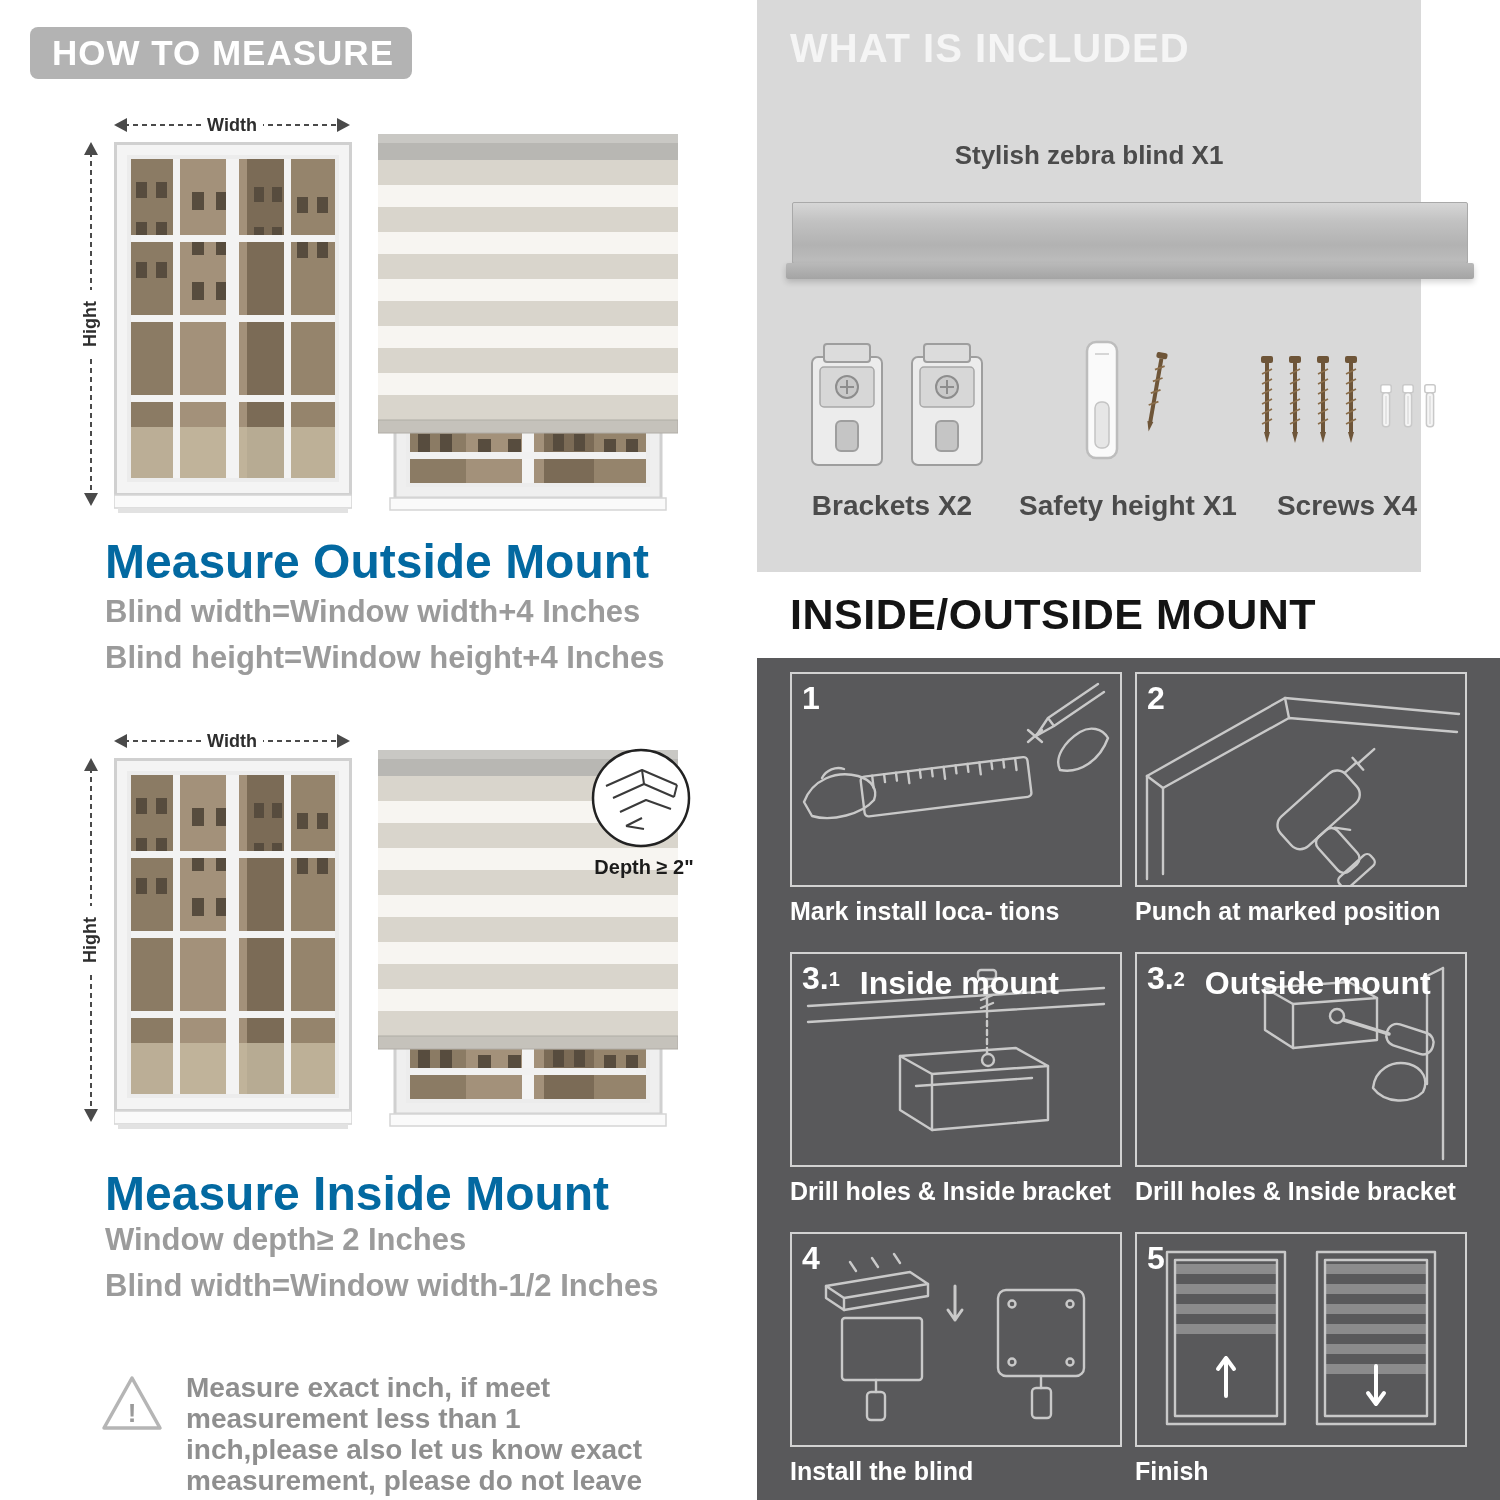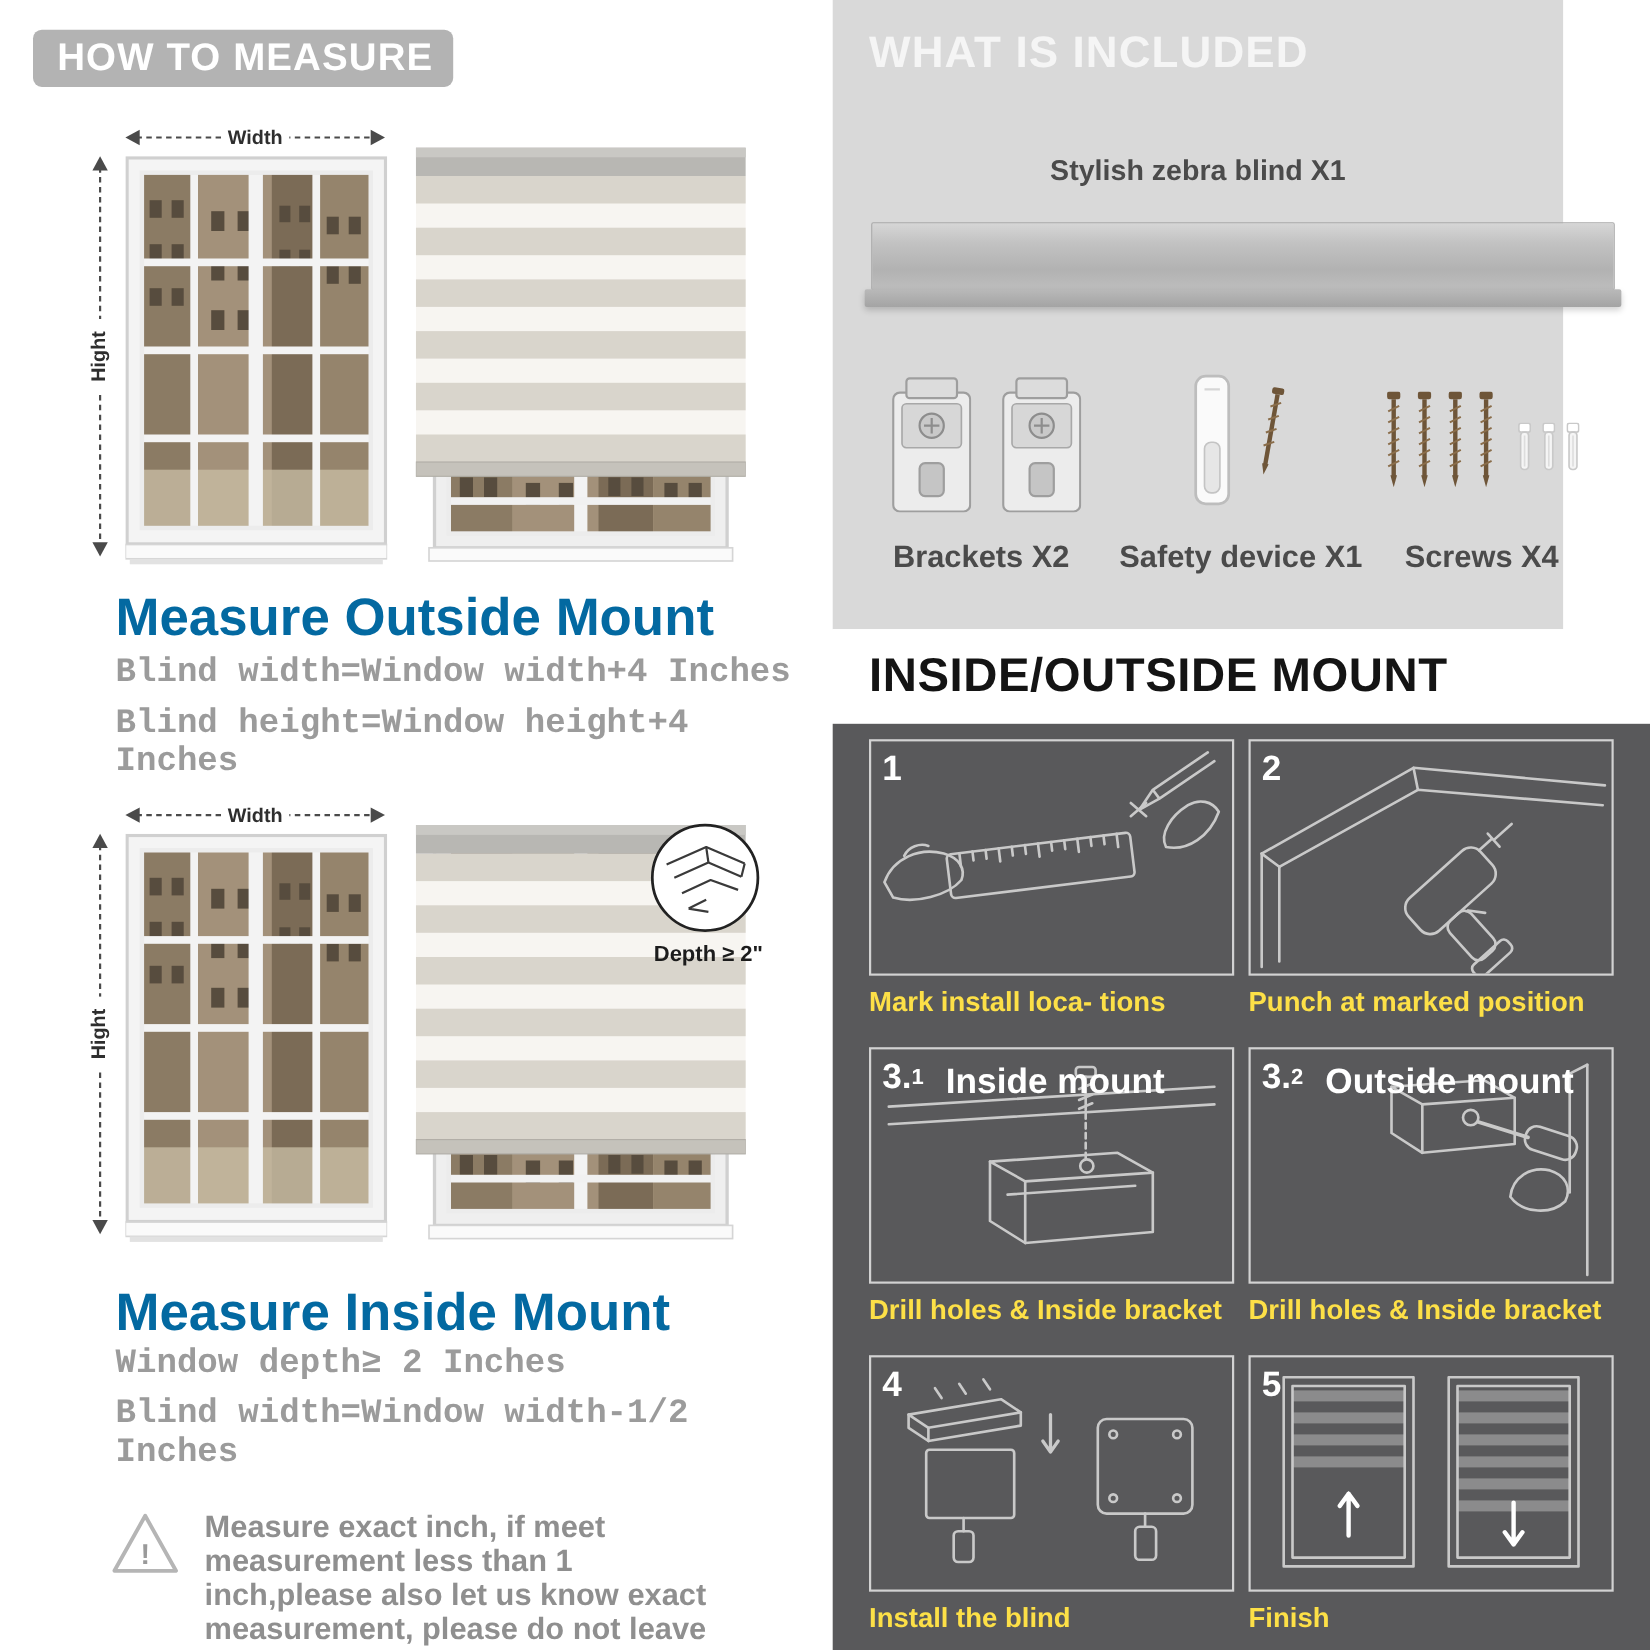--- a/index.html
+++ b/index.html
@@ -8,21 +8,21 @@
   .abs { position:absolute; }
 
   
   .badge {
     position:absolute; left:30px; top:27px; width:382px; height:52px;
     background:#b3b3b3; border-radius:8px; color:#ffffff;
     font-size:35px; font-weight:700; line-height:52px; padding-left:22px; letter-spacing:1px;
   }
   .measure-group { position:absolute; width:620px; height:412px; }
   .m-title { position:absolute; left:105px; font-size:48px; font-weight:700; color:#0369a1; }
-  .m-line  { position:absolute; left:105px; font-size:31px; font-weight:700; color:#9b9b9b;font-family:Liberation Mono, monospace; }
+  .m-line  { position:absolute; left:105px; font-size:31px; font-weight:700; color:#9b9b9b; }
   .note-wrap { position:absolute; left:100px; top:1372px; width:580px; display:flex; gap:22px; align-items:flex-start; }
   .note-text { width:478px; font-size:28px; font-weight:700; color:#8f8f8f; line-height:31px; }
 
   
   .included { position:absolute; left:757px; top:0; width:664px; height:572px; background:#d9d9d9; }
   .included-header { position:absolute; left:33px; top:26px; font-size:40px; font-weight:700; color:#f5f5f5; letter-spacing:1px; }
   .blind-label { position:absolute; left:50%; transform:translateX(-50%); top:140px; font-size:26px; font-weight:700; color:#4b4b4b; }
   .headrail {
     position:absolute; left:35px; top:202px; width:676px; height:62px;
     background:linear-gradient(180deg,#d6d6d6 0%,#c2c2c2 30%,#b2b2b2 70%,#bdbdbd 100%);
@@ -38,21 +38,21 @@
   
   .mount-band { position:absolute; left:757px; top:572px; width:743px; height:86px; background:#ffffff; }
   .mount-header { position:absolute; left:33px; top:18px; font-size:43px; font-weight:700; color:#141414; letter-spacing:0.5px; }
   .mount { position:absolute; left:757px; top:658px; width:743px; height:842px; background:#59595b; }
   .step { position:absolute; width:332px; height:215px; border:2px solid #d2d2d2; }
   .step-art { position:absolute; left:0; top:0; width:100%; height:100%; }
   .step-head { position:absolute; left:10px; top:6px; display:flex; align-items:flex-start; color:#ffffff; }
   .step-num { font-size:32px; font-weight:700; }
   .step-sub { font-size:20px; font-weight:700; position:relative; top:8px; }
   .step-tag { font-size:32px; font-weight:700; margin-left:20px; position:relative; top:5px; white-space:nowrap; }
-  .step-caption { position:absolute; width:345px; font-size:25px; font-weight:700; color:#fde047; white-space:nowrap; }
+  .step-caption { position:absolute; width:345px; font-size:25px; font-weight:700; color:#ffffff; white-space:nowrap; }
 </style>
 </head>
 <body>
 
 <svg width="0" height="0" style="position:absolute" aria-hidden="true">
   <defs>
     <symbol id="sym-window" viewBox="0 0 238 372">
       <rect x="1.5" y="1.5" width="235" height="351" fill="#f4f4f4" stroke="#d0d0d0" stroke-width="3"></rect>
       <rect x="15" y="15" width="208" height="323" fill="#b7a88f"></rect>
       <rect x="15" y="15" width="50" height="323" fill="#8b7b64"></rect>
@@ -272,21 +272,21 @@
       <use href="#sym-screw" x="8" y="14" width="14" height="88"></use>
       <use href="#sym-screw" x="36" y="14" width="14" height="88"></use>
       <use href="#sym-screw" x="64" y="14" width="14" height="88"></use>
       <use href="#sym-screw" x="92" y="14" width="14" height="88"></use>
       <use href="#sym-anchor" x="128" y="42" width="12" height="46"></use>
       <use href="#sym-anchor" x="150" y="42" width="12" height="46"></use>
       <use href="#sym-anchor" x="172" y="42" width="12" height="46"></use>
     </svg>
 
     <span class="item-label" style="left:135px">Brackets X2</span>
-    <span class="item-label" style="left:371px">Safety device X1</span>
+    <span class="item-label" style="left:371px">Safety height X1</span>
     <span class="item-label" style="left:590px">Screws X4</span>
   </section>
 
   <section class="mount-band">
     <div class="mount-header">INSIDE/OUTSIDE MOUNT</div>
   </section>
 
   <section class="mount">
 
     <div class="step" style="left:33px;top:14px">

